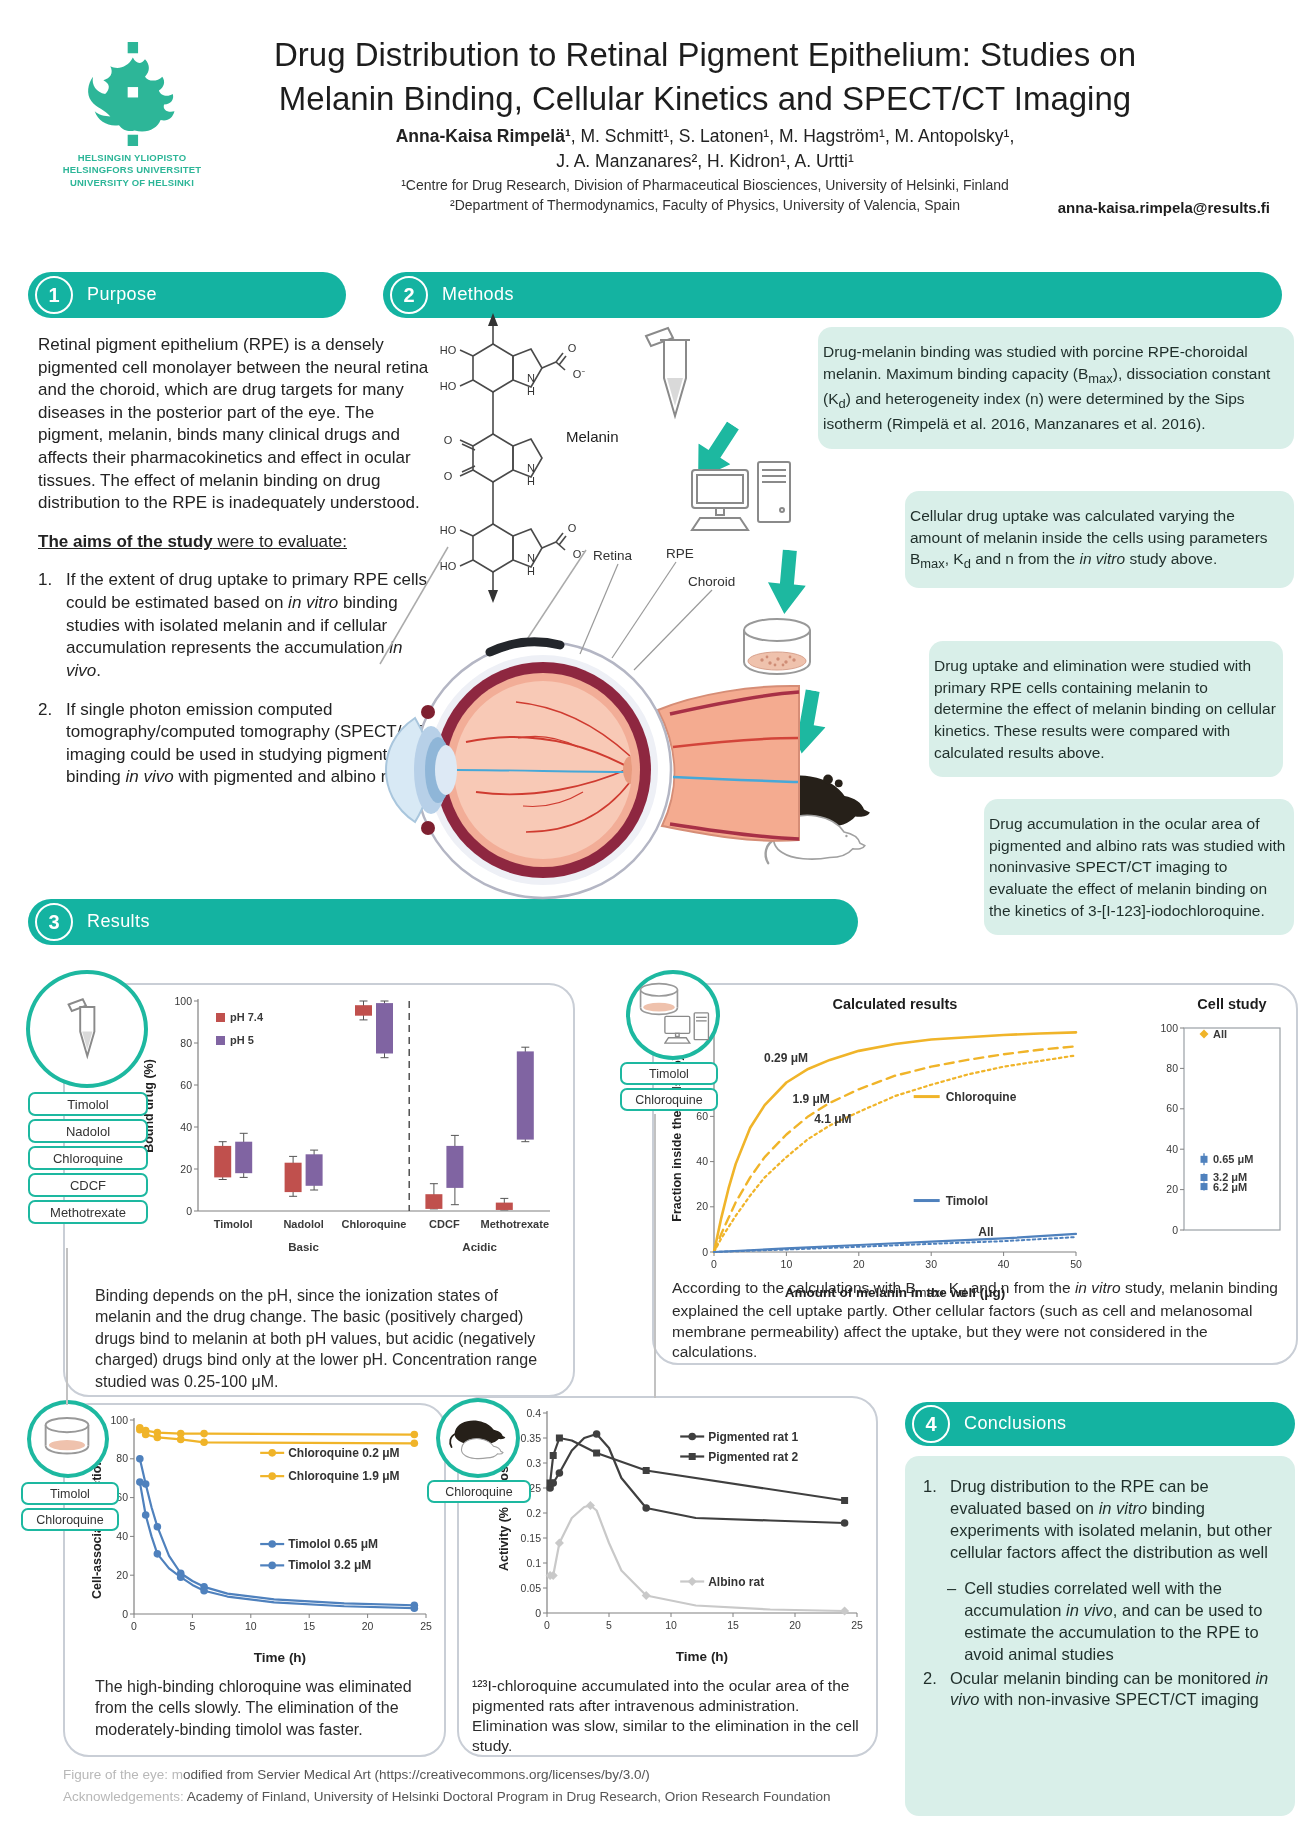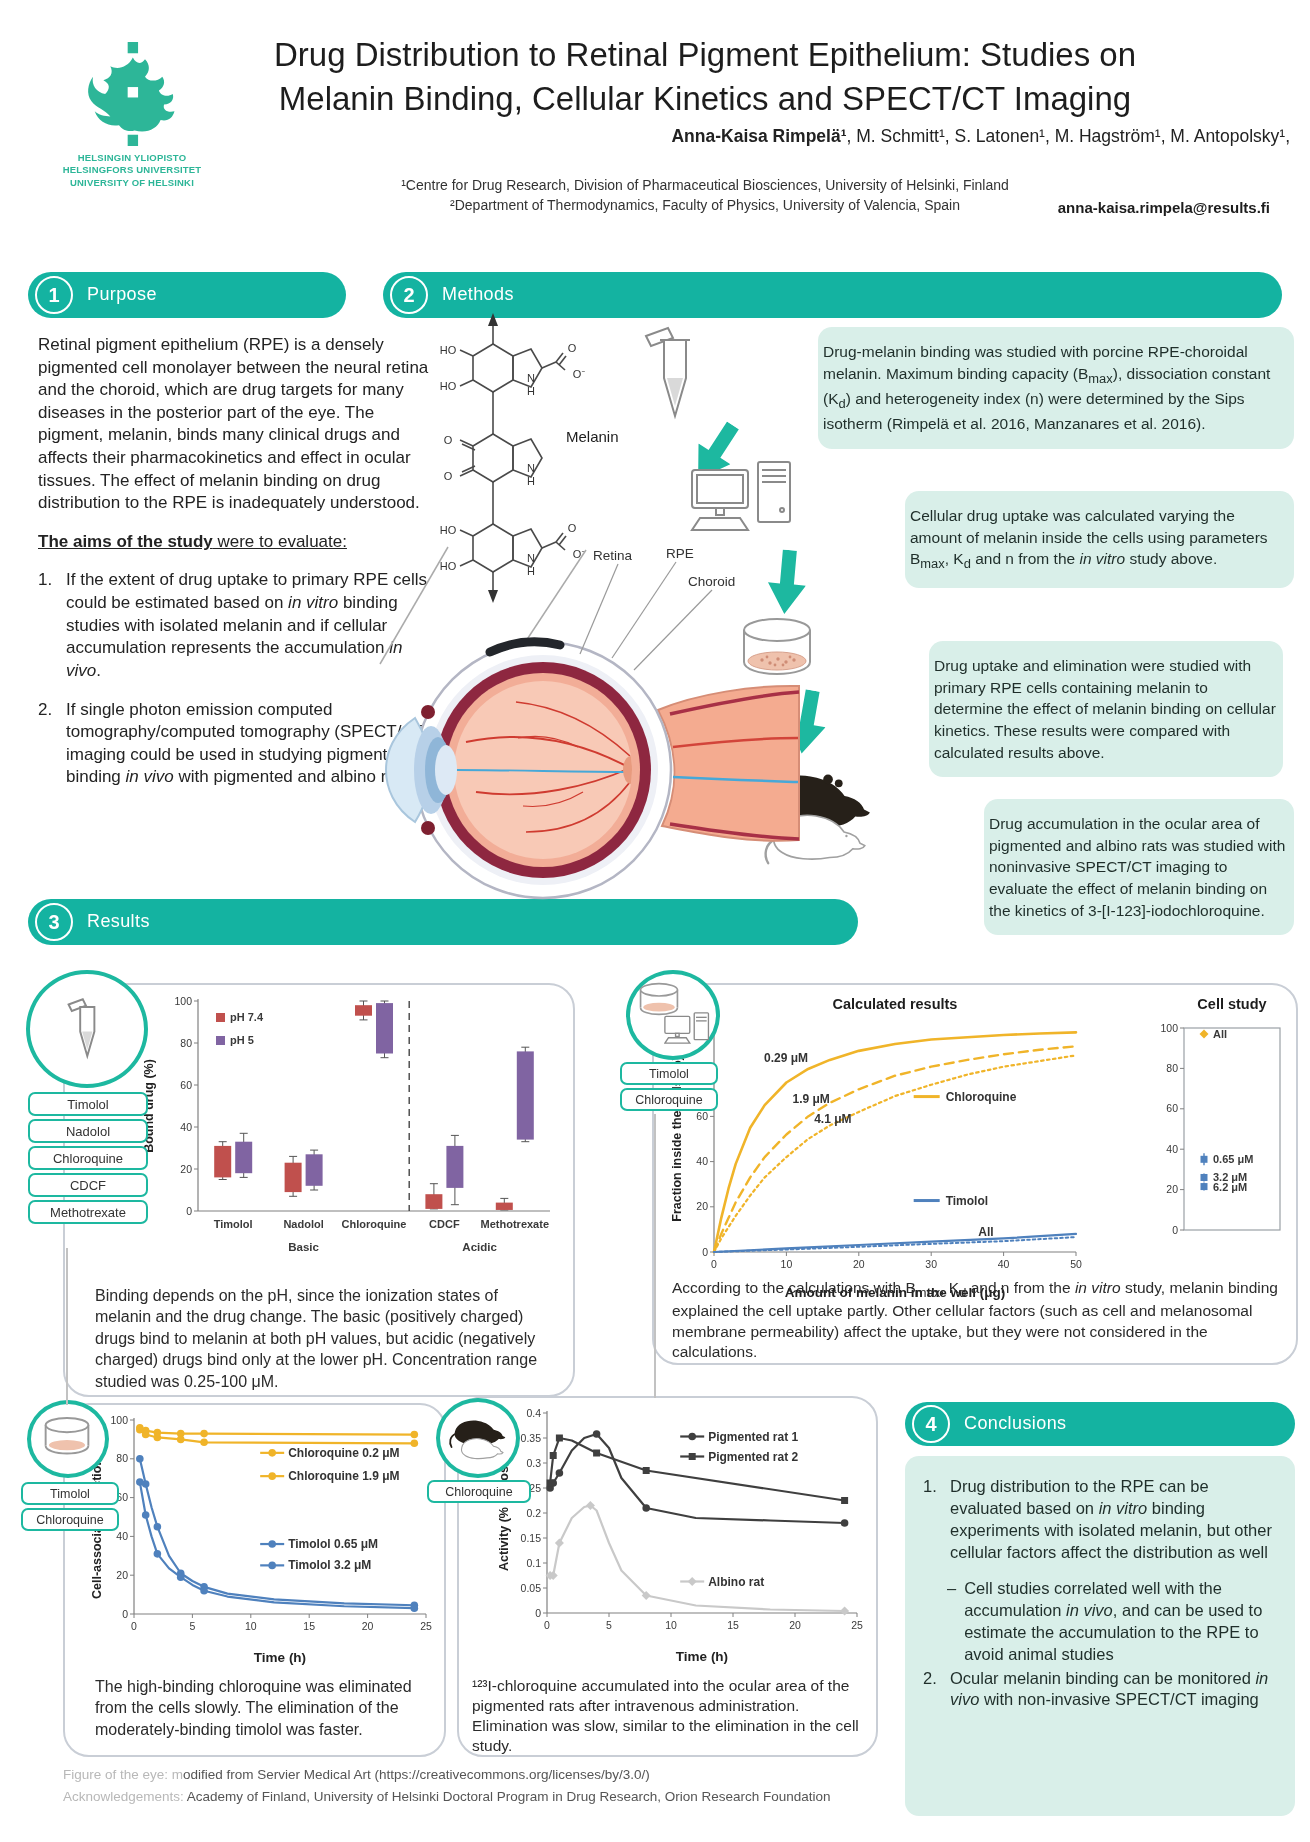--- a/index.html
+++ b/index.html
@@ -7,21 +7,21 @@
           font-family:"Liberation Sans",sans-serif;color:#222;}
   svg{font-family:"Liberation Sans",sans-serif;}
   .abs{position:absolute;}
 
   
   #logo{left:42px;top:42px;width:180px;text-align:center;}
   #logo-flame{display:block;margin:0 auto 6px auto;}
   .logo-line{font-size:9.5px;font-weight:bold;color:#2db698;line-height:1.3;letter-spacing:.2px;}
   #title1{left:120px;top:36px;width:1170px;font-size:33px;text-align:center;color:#1d1d1d;}
   #title2{left:120px;top:80px;width:1170px;font-size:33px;text-align:center;color:#1d1d1d;}
-  #authors1{left:120px;top:126px;width:1170px;font-size:17.5px;text-align:right;color:#222;}
+  #authors1{left:120px;top:126px;width:1170px;font-size:17.5px;text-align:center;color:#222;}
   #authors2{left:120px;top:151px;width:1170px;font-size:17.5px;text-align:center;color:#222;}
   #affil1{left:120px;top:177px;width:1170px;font-size:14px;text-align:center;color:#333;}
   #affil2{left:120px;top:197px;width:1170px;font-size:14px;text-align:center;color:#333;}
   #email{right:40px;top:199px;font-size:15px;font-weight:bold;color:#1d1d1d;}
 
   
   .badge{position:absolute;height:46px;border-radius:24px;background:#14b3a1;color:#fff;
          display:flex;align-items:center;gap:14px;padding-left:7px;box-sizing:border-box;}
   .badge .num{width:34px;height:34px;border:2.5px solid #fff;border-radius:50%;flex:0 0 auto;
          display:flex;align-items:center;justify-content:center;font-size:20px;font-weight:bold;}
@@ -124,20 +124,21 @@
       </g>
     </svg>
     <div class="logo-line">HELSINGIN YLIOPISTO</div>
     <div class="logo-line">HELSINGFORS UNIVERSITET</div>
     <div class="logo-line">UNIVERSITY OF HELSINKI</div>
   </div>
 
   <div class="abs" id="title1">Drug Distribution to Retinal Pigment Epithelium: Studies on</div>
   <div class="abs" id="title2">Melanin Binding, Cellular Kinetics and SPECT/CT Imaging</div>
   <div class="abs" id="authors1"><b>Anna-Kaisa Rimpelä¹</b><span>, M. Schmitt¹, S. Latonen¹, M. Hagström¹, M. Antopolsky¹,</span></div>
+  <div class="abs" id="authors2">J. A. Manzanares², H. Kidron¹, A. Urtti¹</div>
   <div class="abs" id="affil1">¹Centre for Drug Research, Division of Pharmaceutical Biosciences, University of Helsinki, Finland</div>
   <div class="abs" id="affil2">²Department of Thermodynamics, Faculty of Physics, University of Valencia, Spain</div>
   <div class="abs" id="email">anna-kaisa.rimpela@results.fi</div>
 
   <div class="badge" id="badge-purpose">
     <span class="num">1</span>
     <span class="lbl">Purpose</span>
   </div>
   <div class="badge" id="badge-methods">
     <span class="num">2</span>

